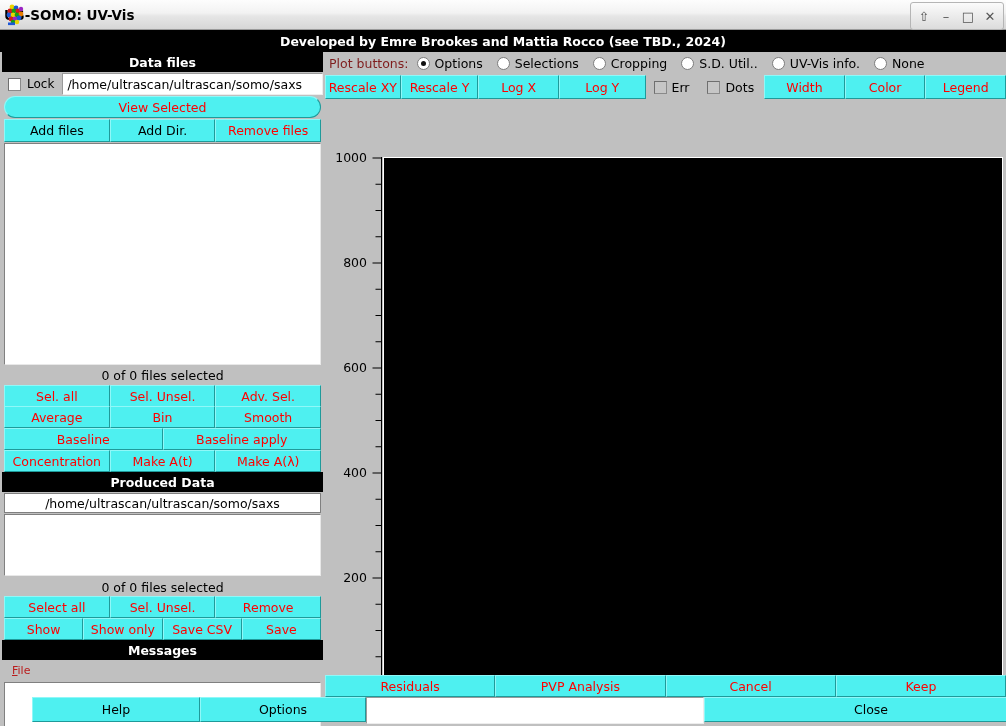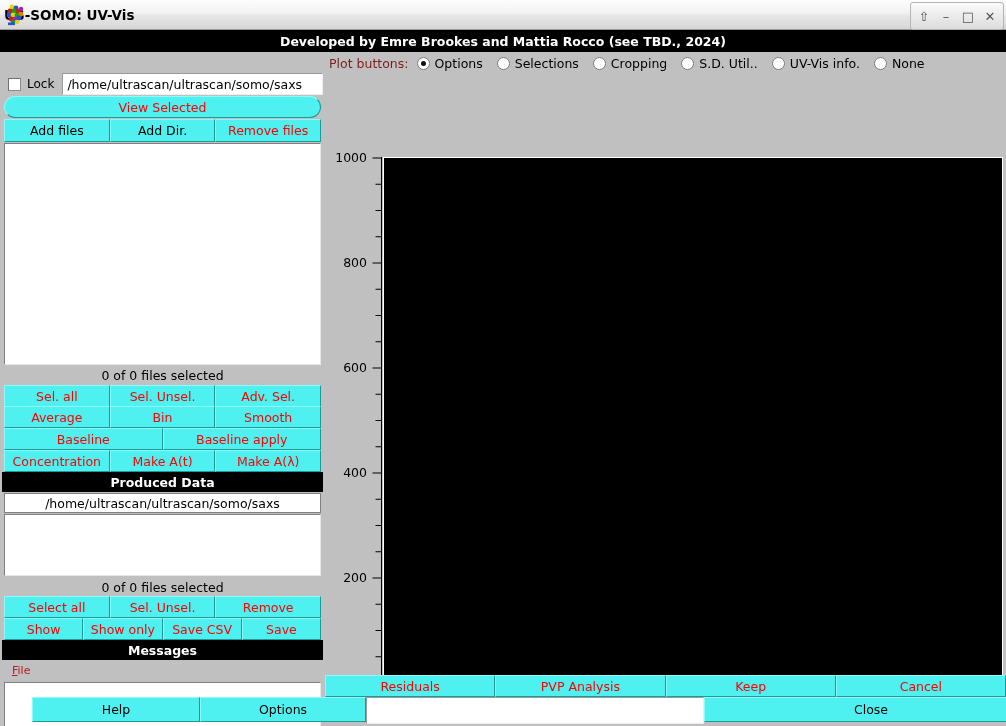--- a/index.html
+++ b/index.html
@@ -224,20 +224,21 @@
       <div class="wbtn">–</div>
       <div class="wbtn">□</div>
       <div class="wbtn">✕</div>
     </div>
   </div>
 
   <div id="devbanner">Developed by Emre Brookes and Mattia Rocco (see TBD., 2024)</div>
 
   <div id="leftcol">
 
+    <div class="hdr" id="dataFilesHdr">Data files</div>
 
     <div id="lockRow">
       <div id="lockBox">
         <span class="cb white"></span>
         <span>Lock</span>
       </div>
       <div class="pathfield" style="flex:1 1 auto;">/home/ultrascan/ultrascan/somo/saxs</div>
     </div>
 
     <div class="btn" id="viewSelected">View Selected</div>
@@ -319,20 +320,37 @@
       <span class="radioitem">
         <span class="radio"></span>
         <span>UV-Vis info.</span>
       </span>
       <span class="radioitem">
         <span class="radio"></span>
         <span>None</span>
       </span>
     </div>
 
+    <div id="toolRow">
+      <div class="btn" style="width:76px;">Rescale XY</div>
+      <div class="btn" style="width:78px;">Rescale Y</div>
+      <div class="btn" style="width:81px;">Log X</div>
+      <div class="btn" style="width:87px;">Log Y</div>
+      <div class="chkitem">
+        <span class="cb"></span>
+        <span>Err</span>
+      </div>
+      <div class="chkitem">
+        <span class="cb"></span>
+        <span>Dots</span>
+      </div>
+      <div class="btn" style="width:81px;">Width</div>
+      <div class="btn" style="width:81px;">Color</div>
+      <div class="btn" style="width:81px;">Legend</div>
+    </div>
 
     <div id="plotFrame">
       <div id="plotCanvasWrap">
         <div id="plotCanvas">
           <svg class="gridsvg" id="gridsvg" width="620" height="527">
               <line x1="1.5" y1="0" x2="1.5" y2="527" stroke="true" stroke-width="1" stroke-dasharray="1,2"></line>
               <line x1="63.5" y1="0" x2="63.5" y2="527" stroke="true" stroke-width="1" stroke-dasharray="1,2"></line>
               <line x1="125.5" y1="0" x2="125.5" y2="527" stroke="true" stroke-width="1" stroke-dasharray="1,2"></line>
               <line x1="186.5" y1="0" x2="186.5" y2="527" stroke="true" stroke-width="1" stroke-dasharray="1,2"></line>
               <line x1="248.5" y1="0" x2="248.5" y2="527" stroke="true" stroke-width="1" stroke-dasharray="1,2"></line>
@@ -416,22 +434,22 @@
             <div class="axisLabel" style="left: 371.8px; top: 544px; transform: translateX(-50%);">600</div>
             <div class="axisLabel" style="left: 495.4px; top: 544px; transform: translateX(-50%);">800</div>
             <div class="axisLabel" style="left: 619px; top: 544px; transform: translateX(-50%);">1000</div>
           </div>
       </div>
     </div>
 
     <div id="bottomPlotBtns">
       <div class="btn">Residuals</div>
       <div class="btn">PVP Analysis</div>
+      <div class="btn">Cancel</div>
       <div class="btn">Keep</div>
-      <div class="btn">Cancel</div>
     </div>
   </div>
 
   <div id="bottombar">
     <div class="btn blk" style="width:168px;">Help</div>
     <div class="btn blk" style="width:166px;">Options</div>
     <div id="statusField" style="width:338px;"></div>
     <div class="btn blk" style="flex:1 1 auto;">Close</div>
   </div>
 

